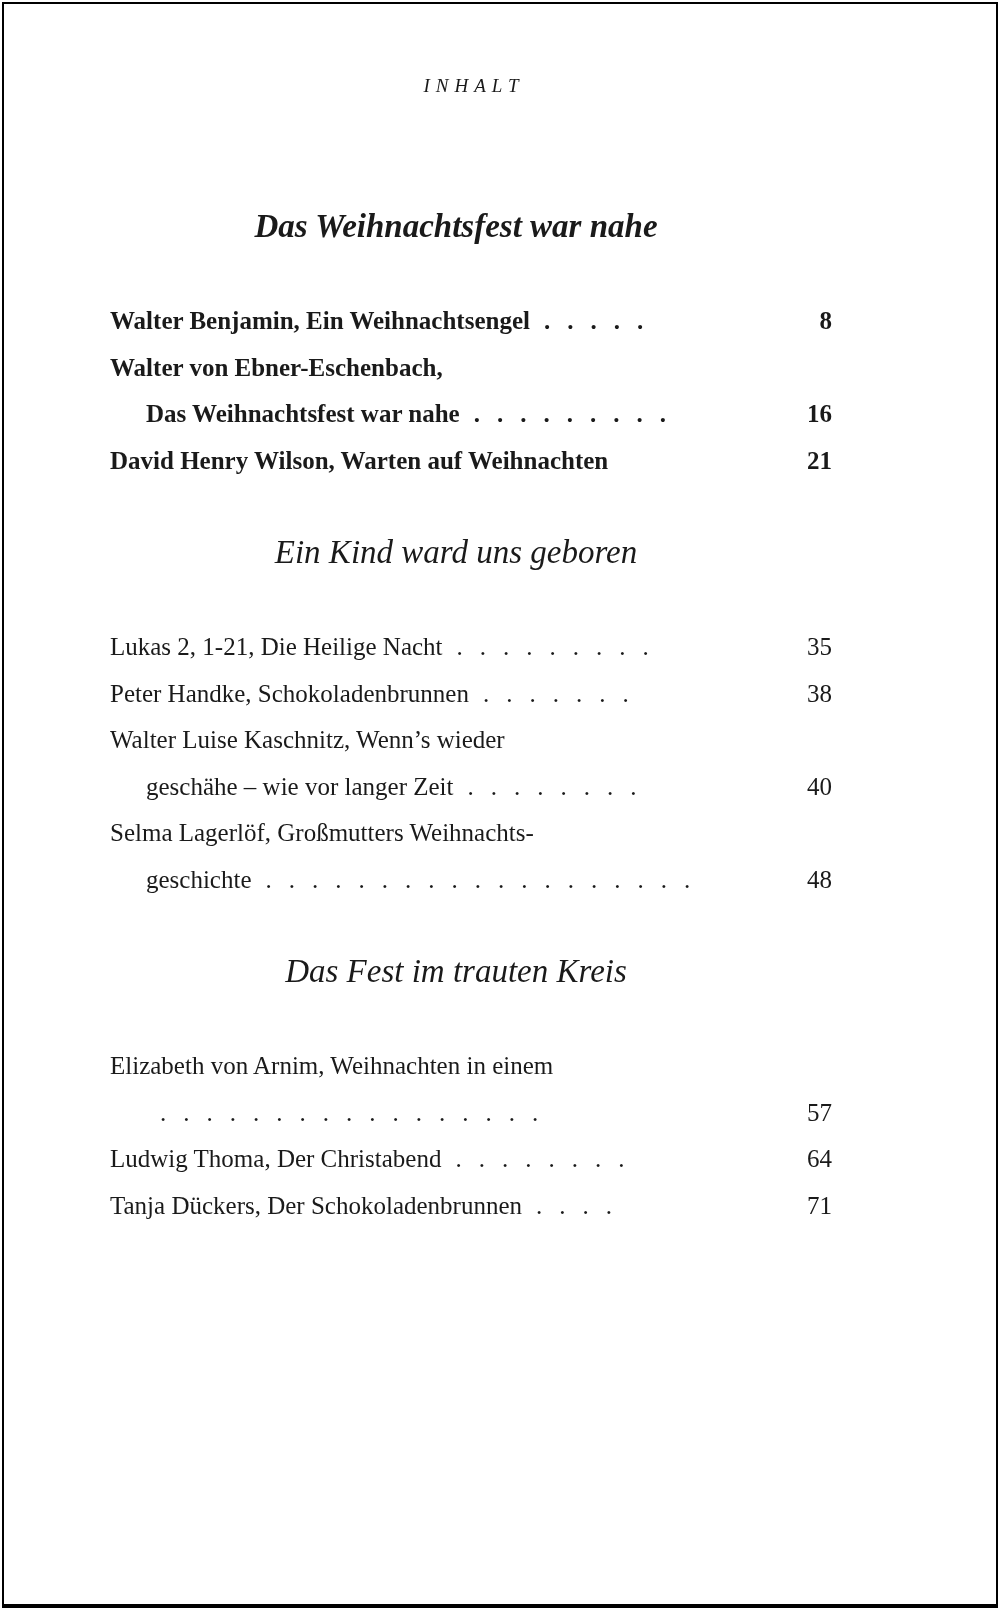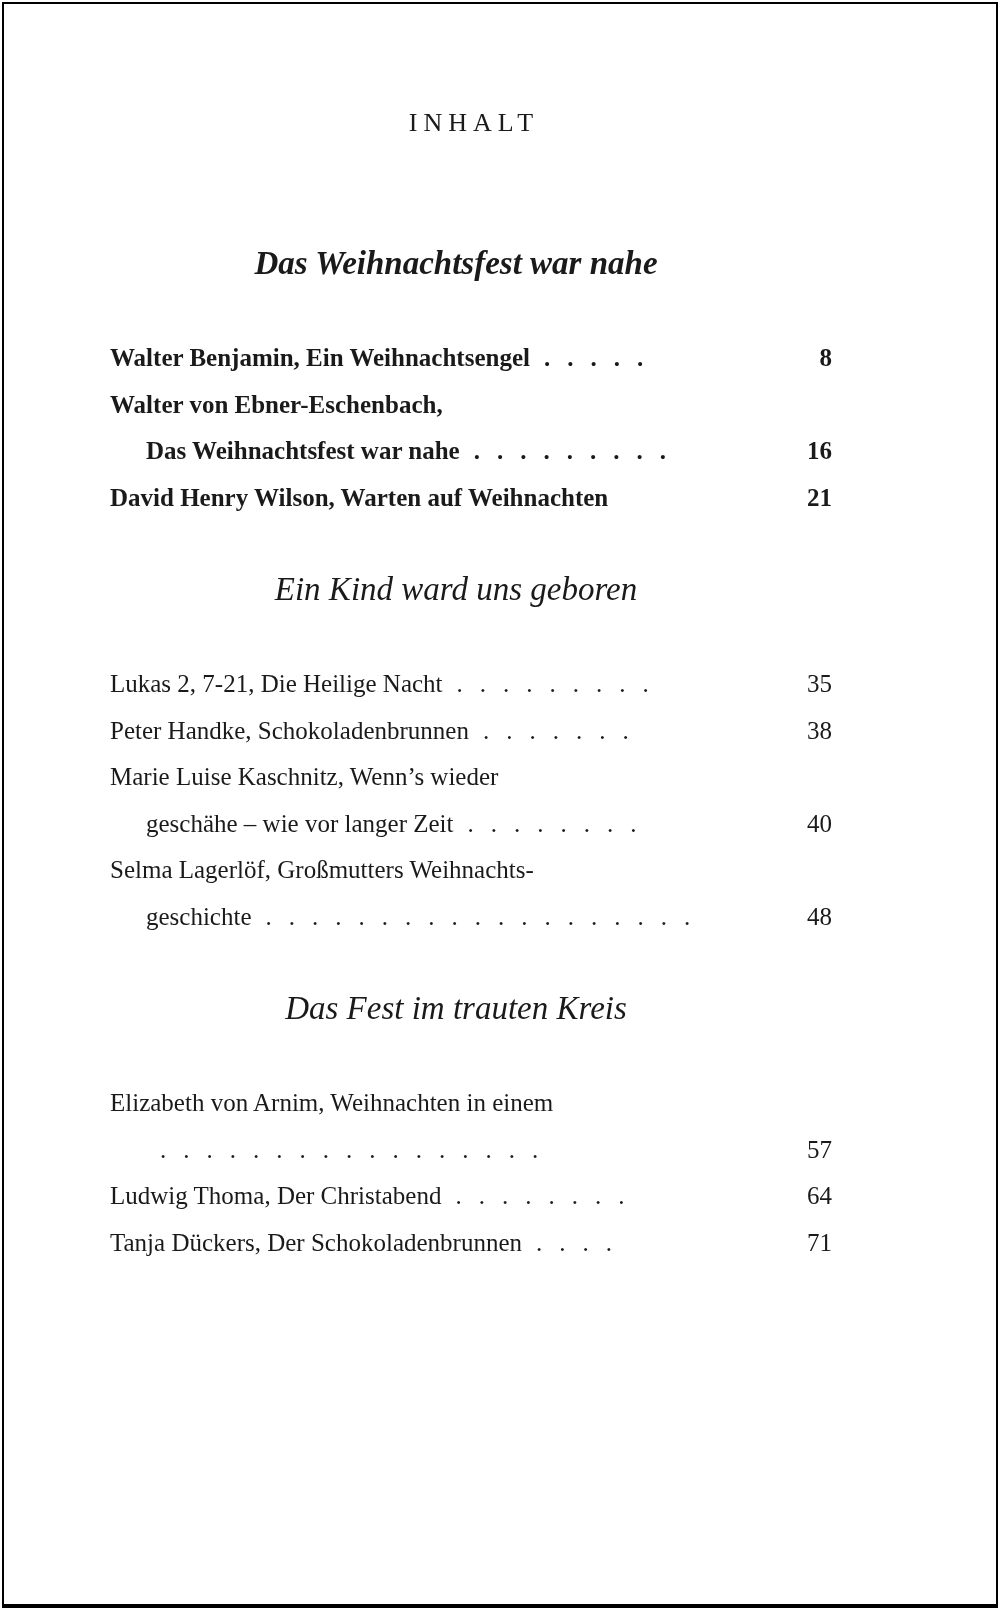--- a/index.html
+++ b/index.html
@@ -18,26 +18,27 @@
     border: 2px solid #000000;
     border-bottom-width: 4px;
     pointer-events: none;
   }
   .content {
     position: relative;
     margin-left: 110px;
     width: 722px;
   }
   .title {
-    margin-top: 107px;
-    font-size: 26px;
+    margin-top: 70px;
+    font-size: 19px;
     line-height: 32px;
     letter-spacing: 6px;
     text-align: center;
     text-indent: 6px; 
+    font-style: italic;
   }
   .sec { margin-top: 48px; }
   .sec.first { margin-top: 104px; font-weight: bold; }
   .sec-head {
     position: relative;
     left: -15px;
     font-style: italic;
     font-size: 33px;
     line-height: 40px;
     text-align: center;
@@ -91,31 +92,31 @@
             <div class="row">
               <span class="row-text">David Henry Wilson, Warten auf Weihnachten</span>
               <span class="pg">21</span>
             </div>
           </div>
         </div>
         <div class="sec">
           <div class="sec-head">Ein Kind ward uns geboren</div>
           <div class="rows">
             <div class="row">
-              <span class="row-text">Lukas 2, 7-21, Die Heilige Nacht</span>
+              <span class="row-text">Lukas 2, 1-21, Die Heilige Nacht</span>
               <span class="dots">.........</span>
               <span class="pg">35</span>
             </div>
             <div class="row">
               <span class="row-text">Peter Handke, Schokoladenbrunnen</span>
               <span class="dots">.......</span>
               <span class="pg">38</span>
             </div>
             <div class="row">
-              <span class="row-text">Marie Luise Kaschnitz, Wenn’s wieder</span>
+              <span class="row-text">Walter Luise Kaschnitz, Wenn’s wieder</span>
             </div>
             <div class="row indent">
               <span class="row-text">geschähe – wie vor langer Zeit</span>
               <span class="dots">........</span>
               <span class="pg">40</span>
             </div>
             <div class="row">
               <span class="row-text">Selma Lagerlöf, Großmutters Weihnachts-</span>
             </div>
             <div class="row indent">

